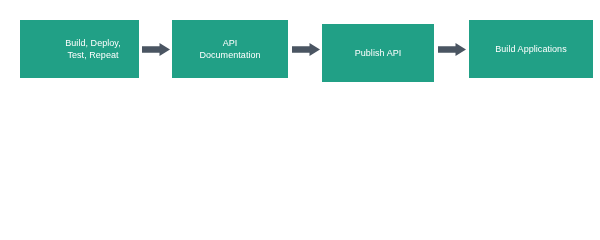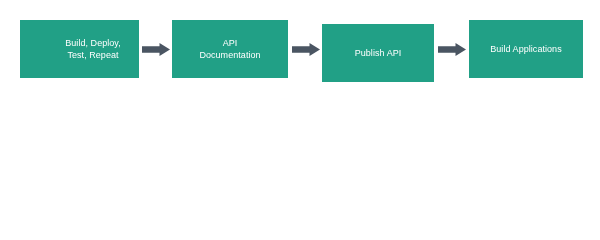--- a/index.html
+++ b/index.html
@@ -61,17 +61,17 @@
   </svg>
 
   <div class="flow-box" style="left:322px; top:24px; width:112px; height:58px;">
     <span class="flow-box-label">Publish API</span>
   </div>
 
   <svg class="flow-arrow" style="left:438px; top:43px;" width="28" height="13" viewBox="0 0 28 13">
     <path d="M0 3.2 H17.5 V0 L28 6.5 L17.5 13 V9.8 H0 Z" fill="#4a5562"></path>
   </svg>
 
-  <div class="flow-box" style="left:469px; top:20px; width:114px; height:58px;">
+  <div class="flow-box" style="left:469px; top:20px; width:124px; height:58px;">
     <span class="flow-box-label">Build Applications</span>
   </div>
 
 </div>
 
 </body></html>

